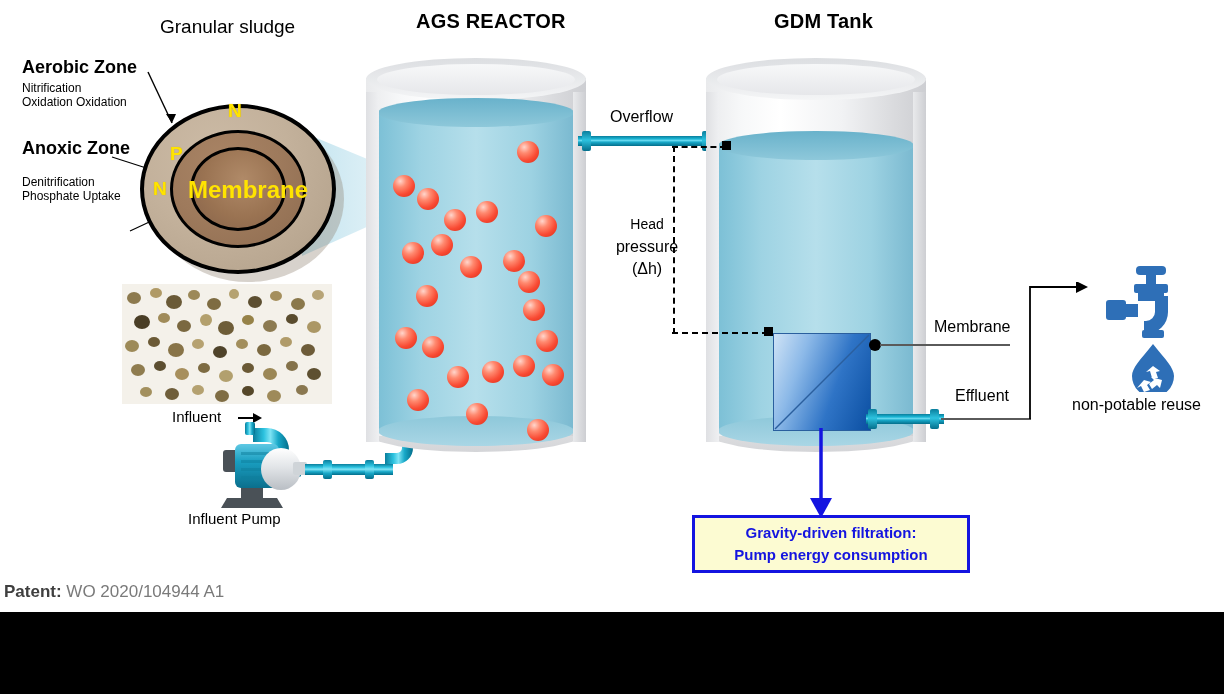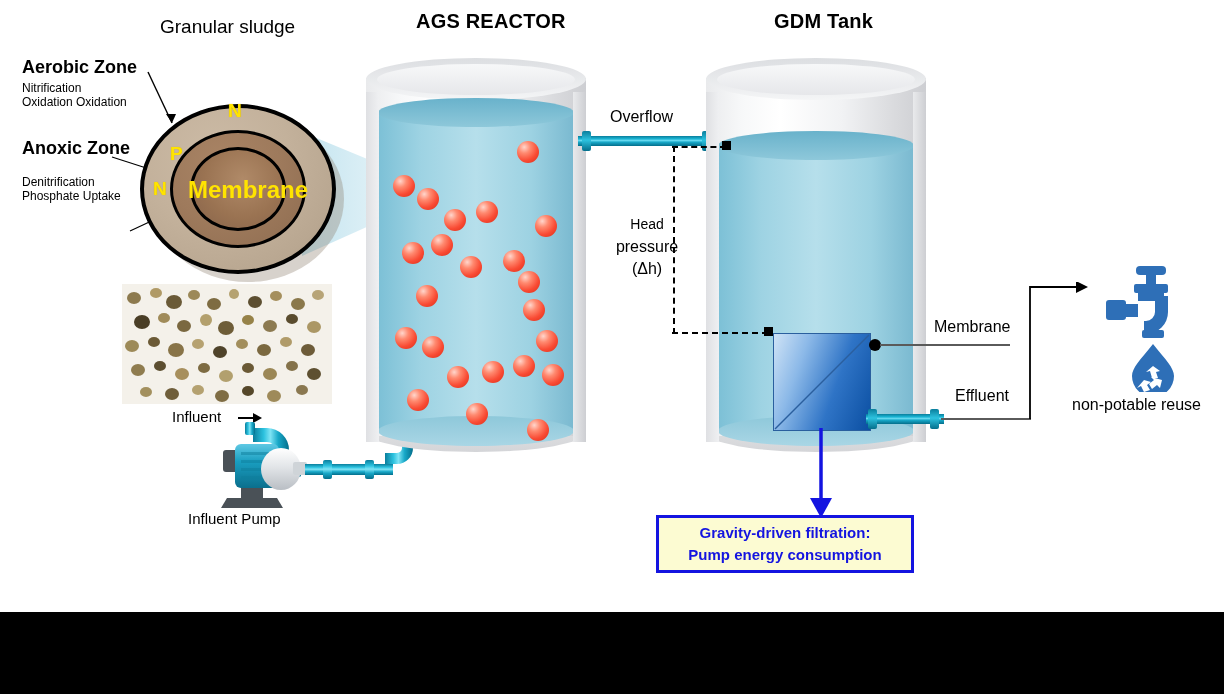--- a/index.html
+++ b/index.html
@@ -385,20 +385,24 @@
       <path d="M46,118 l7,2 -4,3 3,5 -6,2 -3,-6 -4,2 z"></path>
     </g>
   </svg>
   <div class="abs txt" style="left:1072px;top:396px;font-size:16px;">non-potable reuse</div>
 
   <svg class="abs" style="left:805px;top:428px;" width="36" height="92">
     <line x1="16" y1="0" x2="16" y2="76" stroke="#1414e0" stroke-width="3.5"></line>
     <polygon points="16,90 5,70 27,70" fill="#1414e0"></polygon>
   </svg>
 
-  <div class="abs callout" style="left:656px;top:515px;width:258px;height:58px;">
+  <div class="abs callout" style="left:692px;top:515px;width:278px;height:58px;">
     <span>Gravity-driven filtration:</span>
     <span>Pump energy consumption</span>
   </div>
 
+  <div class="abs patent" style="left:4px;top:582px;">
+    <b>Patent:</b>
+    <span>WO 2020/104944 A1</span>
+  </div>
 
 </div>
 </div>
 
 </body></html>

